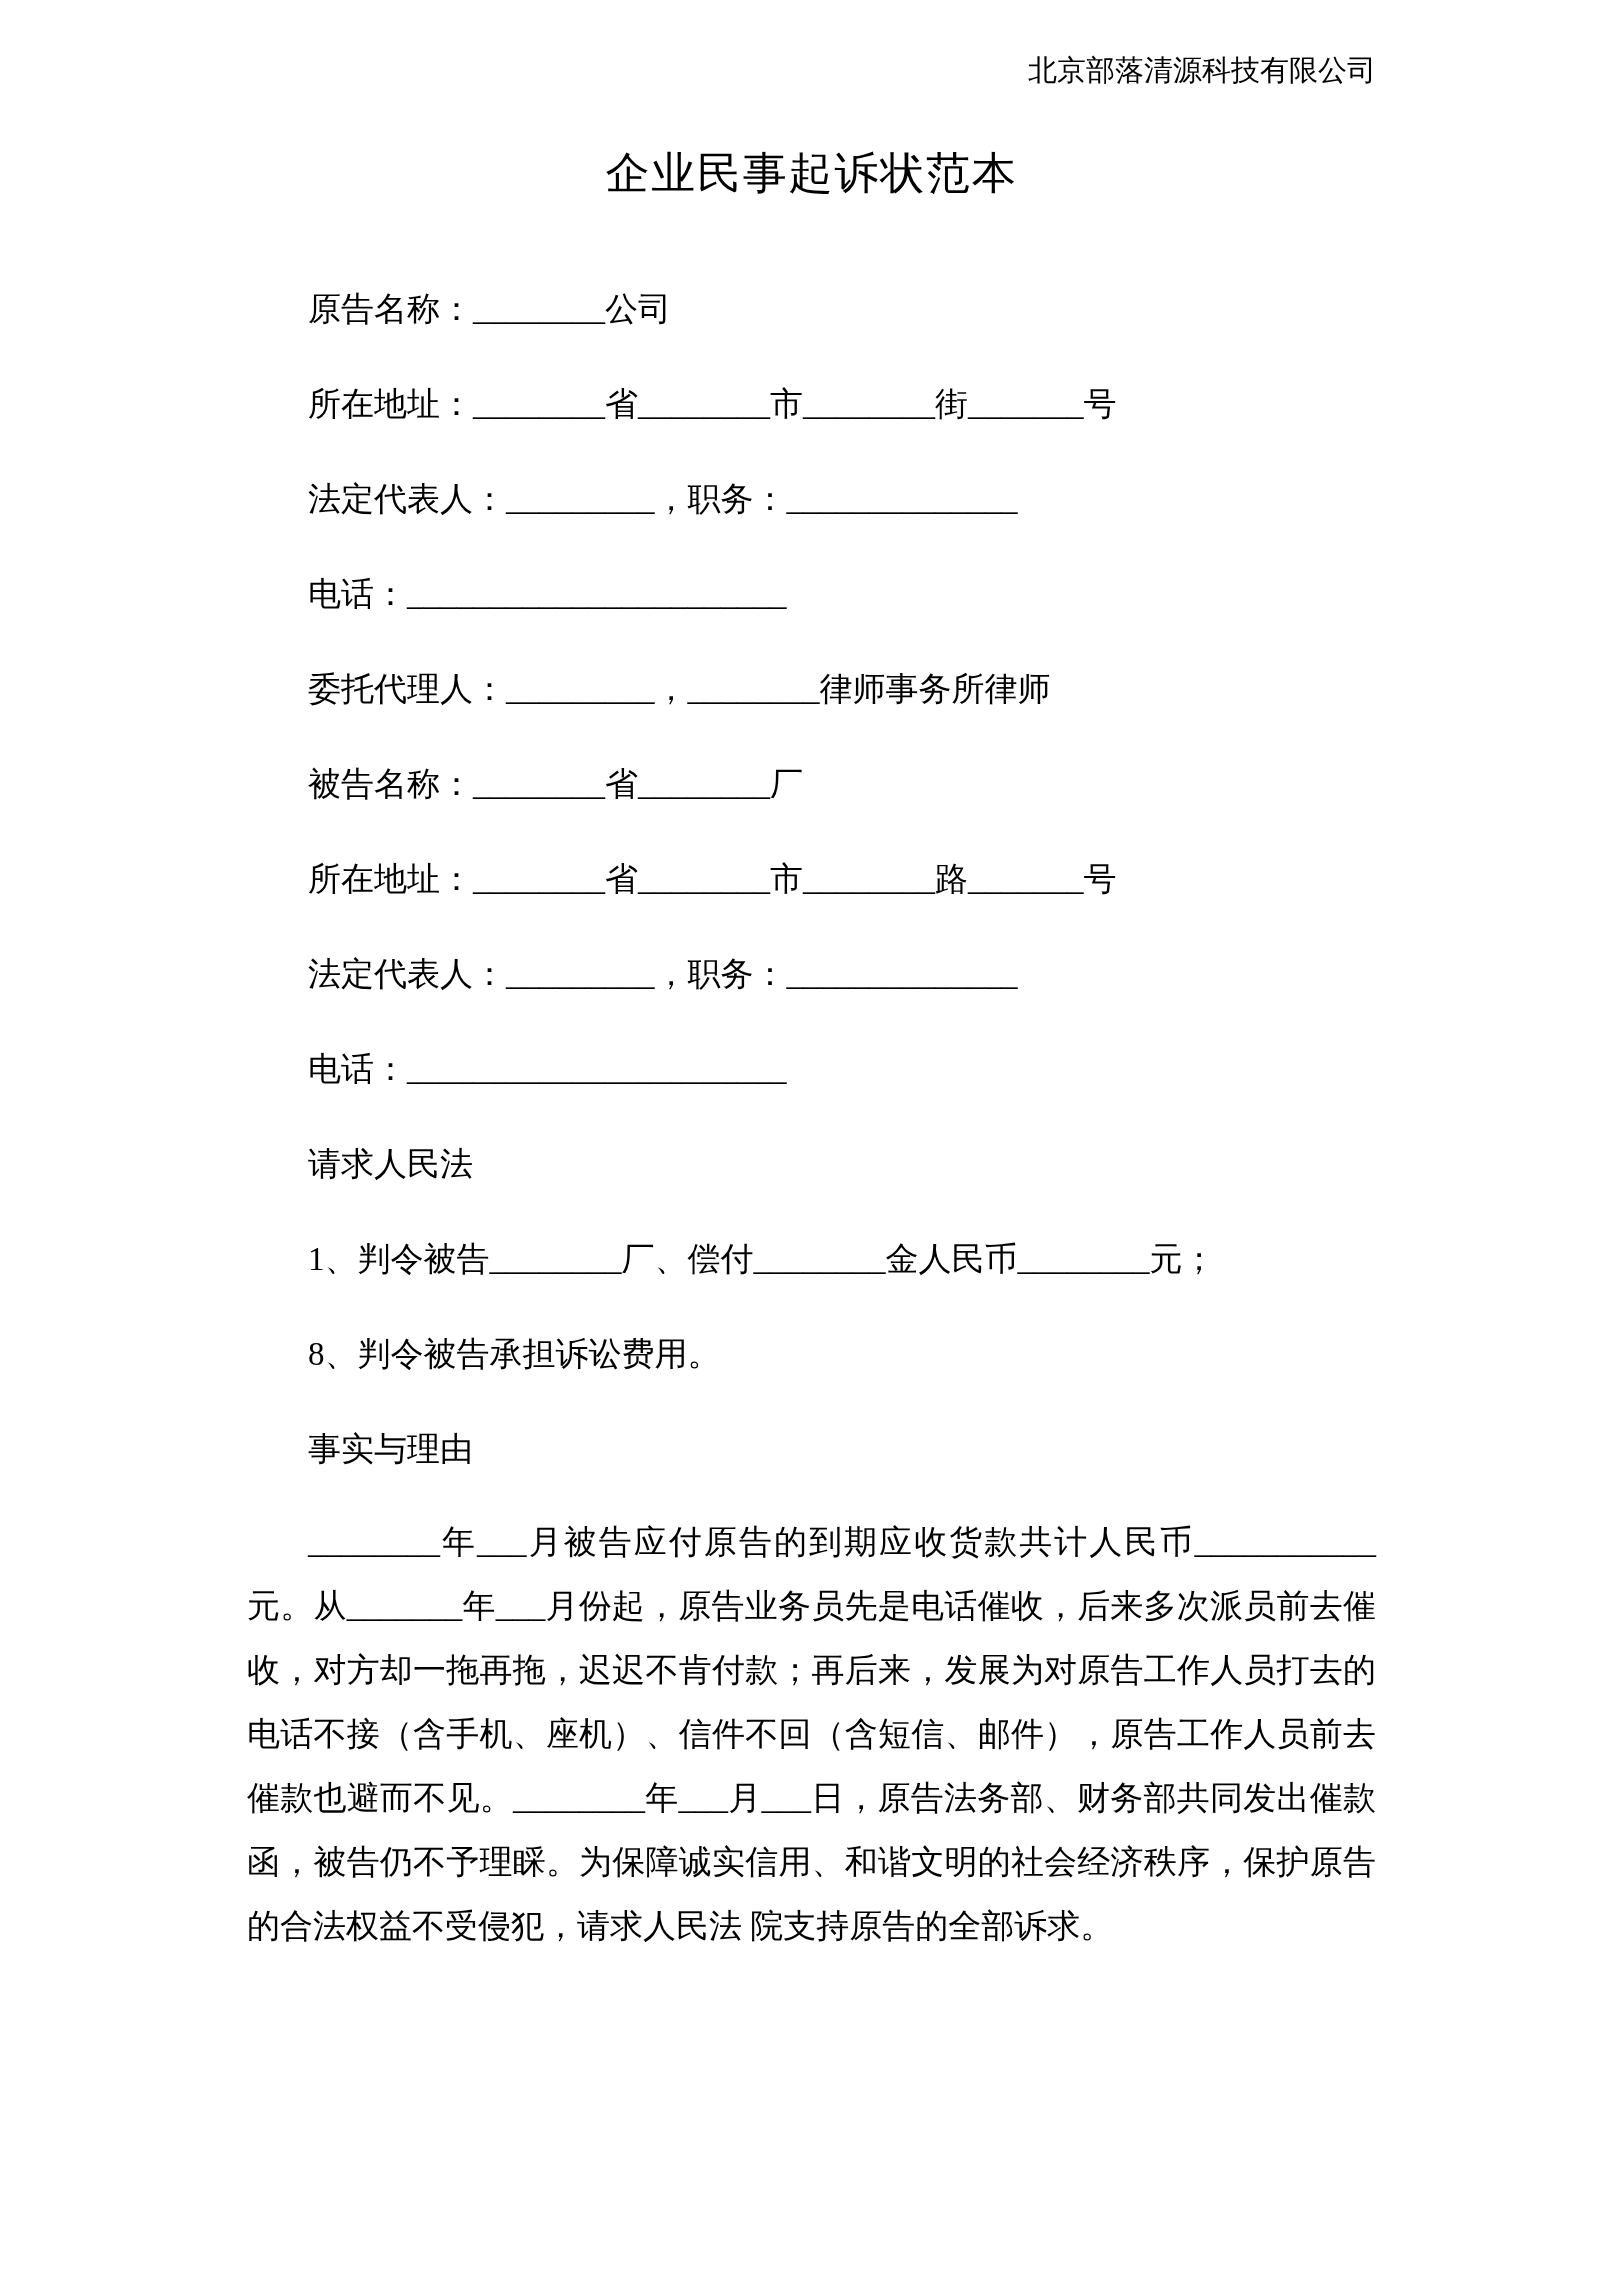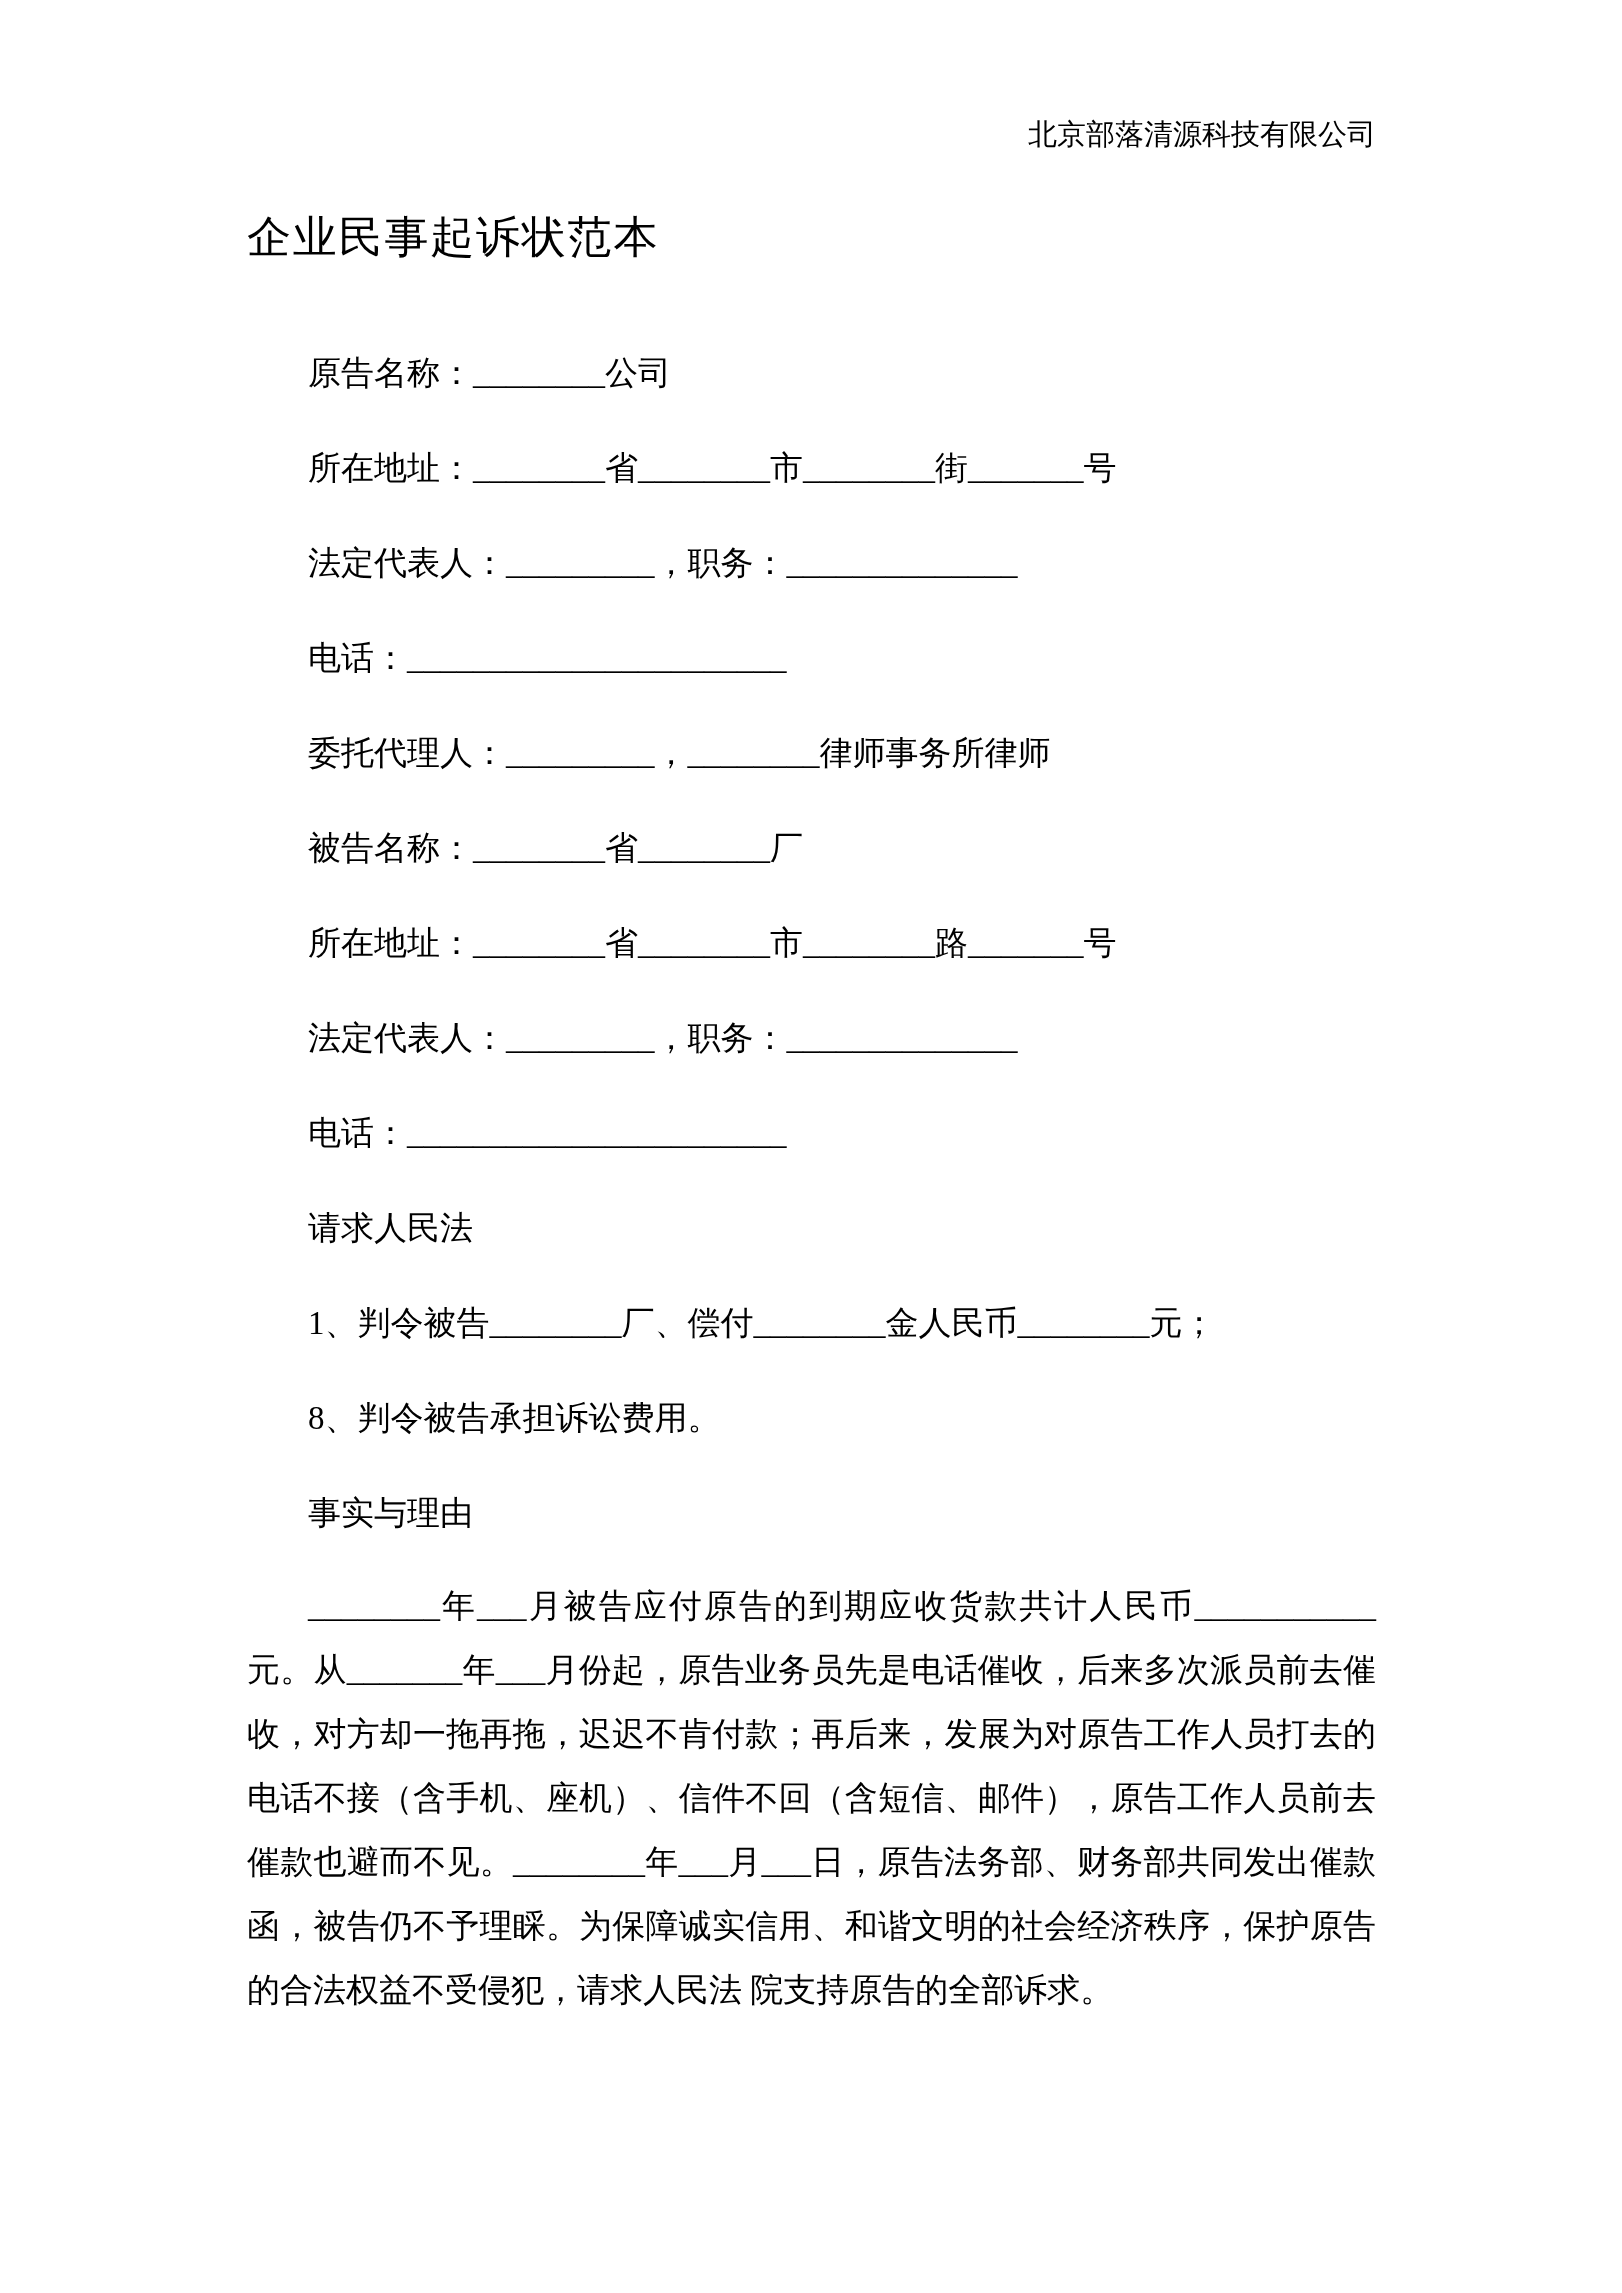--- a/index.html
+++ b/index.html
@@ -10,30 +10,30 @@
   .page {
     position: relative;
     width: 1623px;
     height: 2294px;
     background: #ffffff;
     color: #000000;
     font-family: "Liberation Serif", "DejaVu Serif", serif;
     overflow: hidden;
   }
   .header {
-    padding-top: 115px;
+    padding-top: 51px;
     margin: 0 247px;
     text-align: right;
     font-size: 29px;
     line-height: 38px;
     white-space: nowrap;
   }
   .title {
     margin: 55px 247px 0 247px;
-    text-align: left;
+    text-align: center;
     font-size: 44px;
     font-weight: 400;
     line-height: 60px;
     letter-spacing: 1.8px;
   }
   .content {
     margin: 58px 247px 0 247px;
     font-family: Liberation Serif, serif;
   }
   .field {

